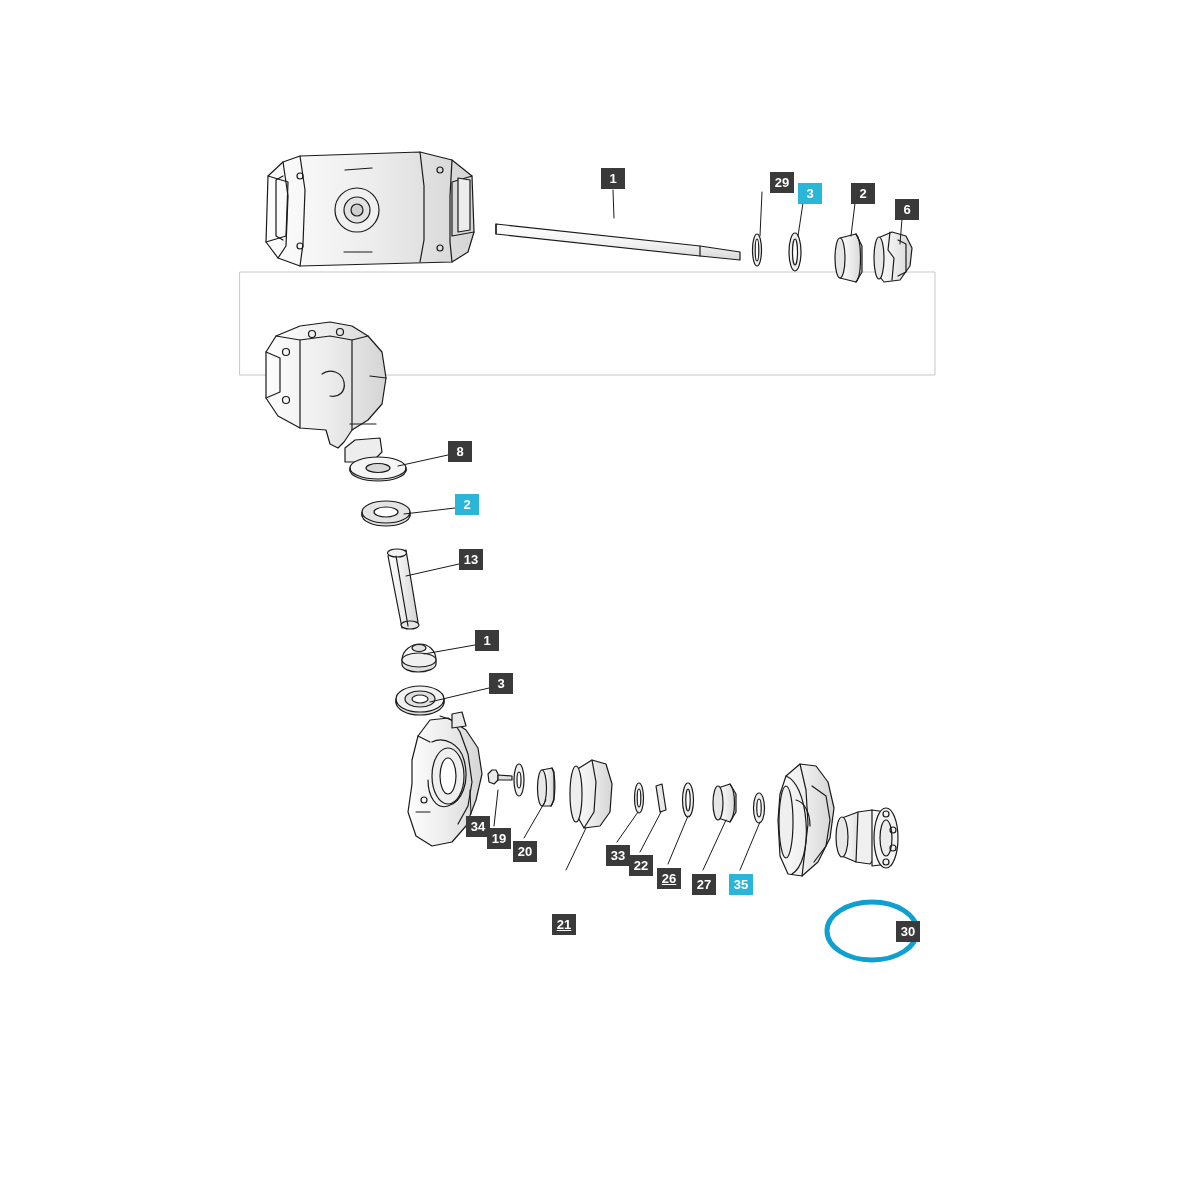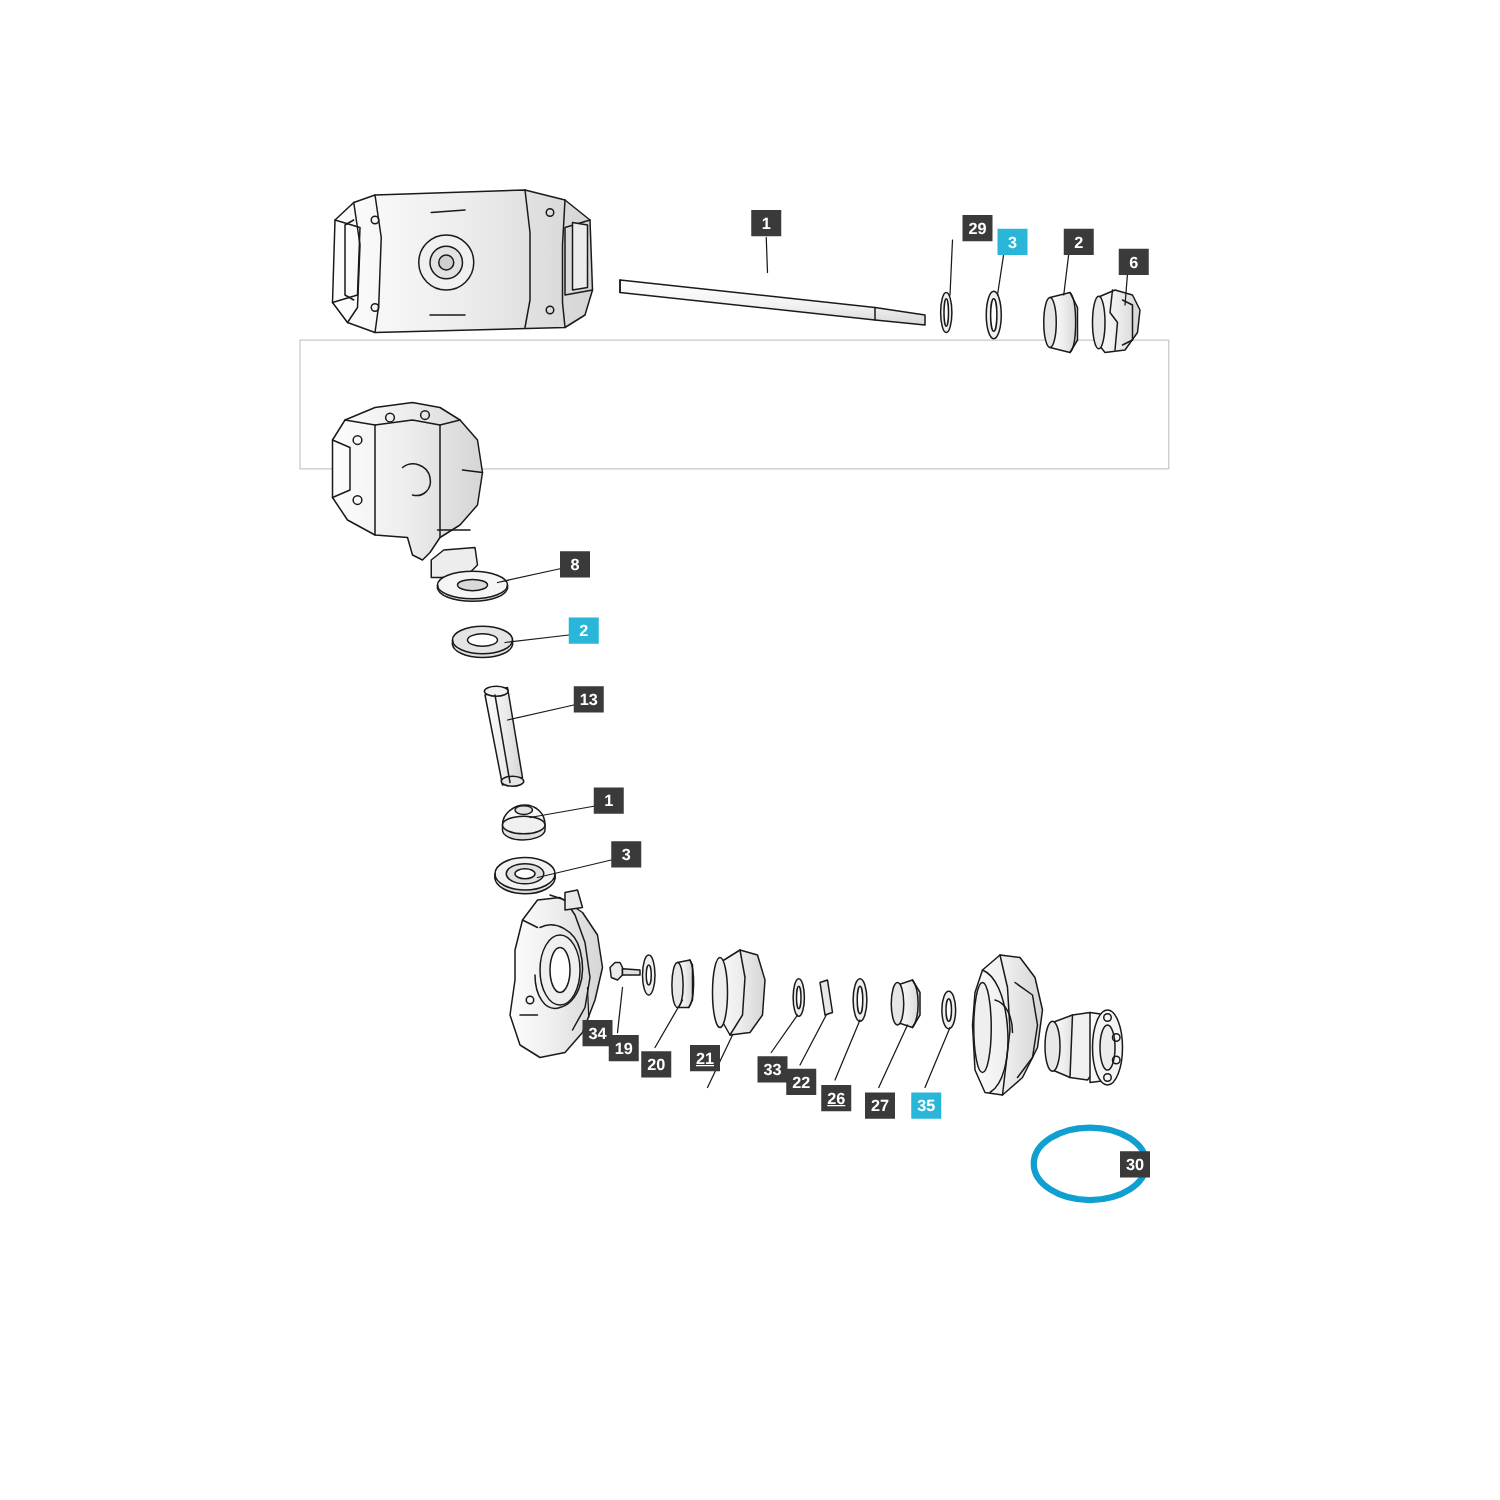--- a/index.html
+++ b/index.html
@@ -269,21 +269,21 @@
 
   <div class="callout" style="left:466px;top:816px;">
       <span>34</span>
     </div>
   <div class="callout" style="left:487px;top:828px;text-align:center;">
       <span>19</span>
     </div>
   <div class="callout" style="left:513px;top:841px;text-align:right;">
       <span>20</span>
     </div>
-  <div class="callout" style="left:552px;top:836px;text-decoration:underline;">
+  <div class="callout" style="left:552px;top:914px;text-decoration:underline;">
       <span>21</span>
     </div>
   <div class="callout" style="left:606px;top:845px;">
       <span>33</span>
     </div>
   <div class="callout" style="left:629px;top:855px;text-align:right;">
       <span>22</span>
     </div>
   <div class="callout" style="left:657px;top:868px;text-decoration:underline;">
       <span>26</span>

